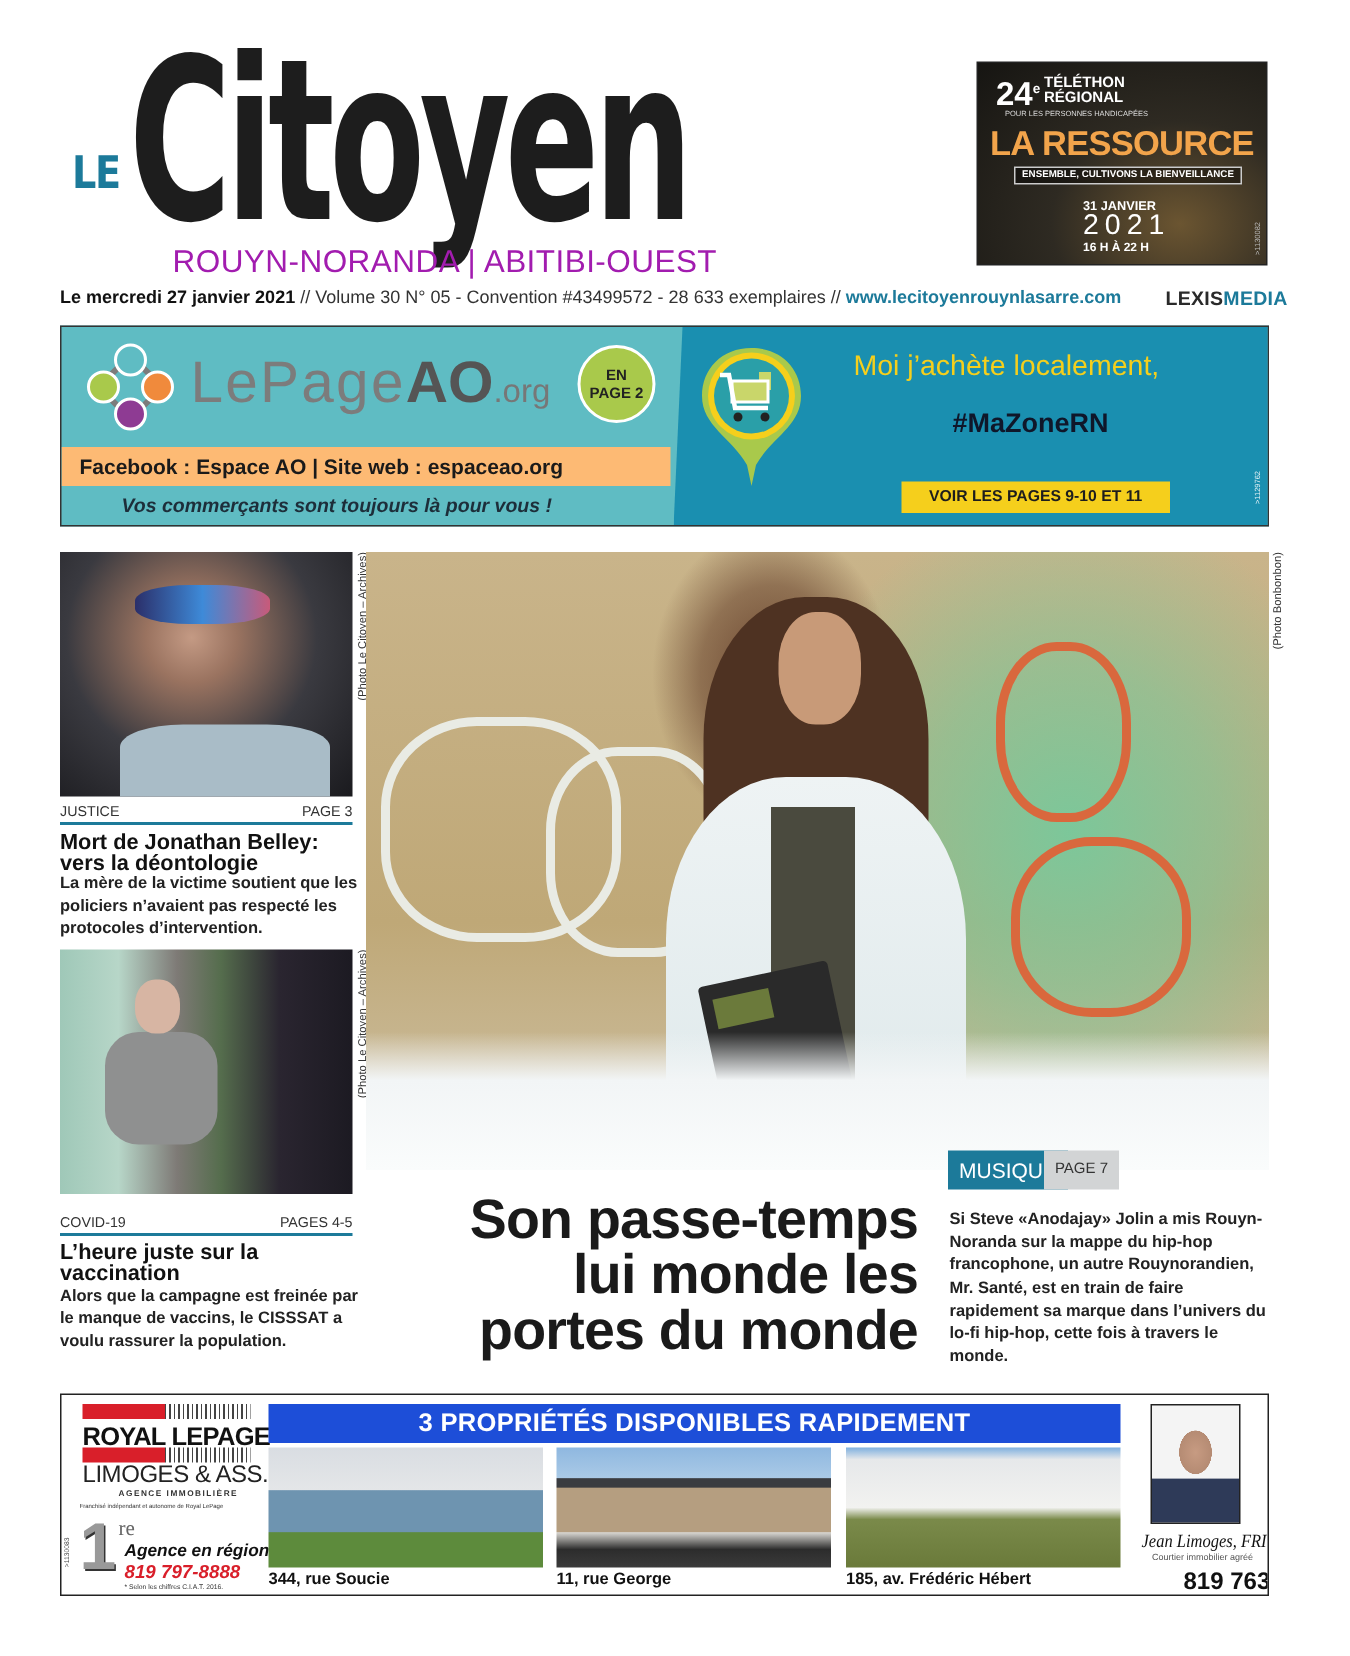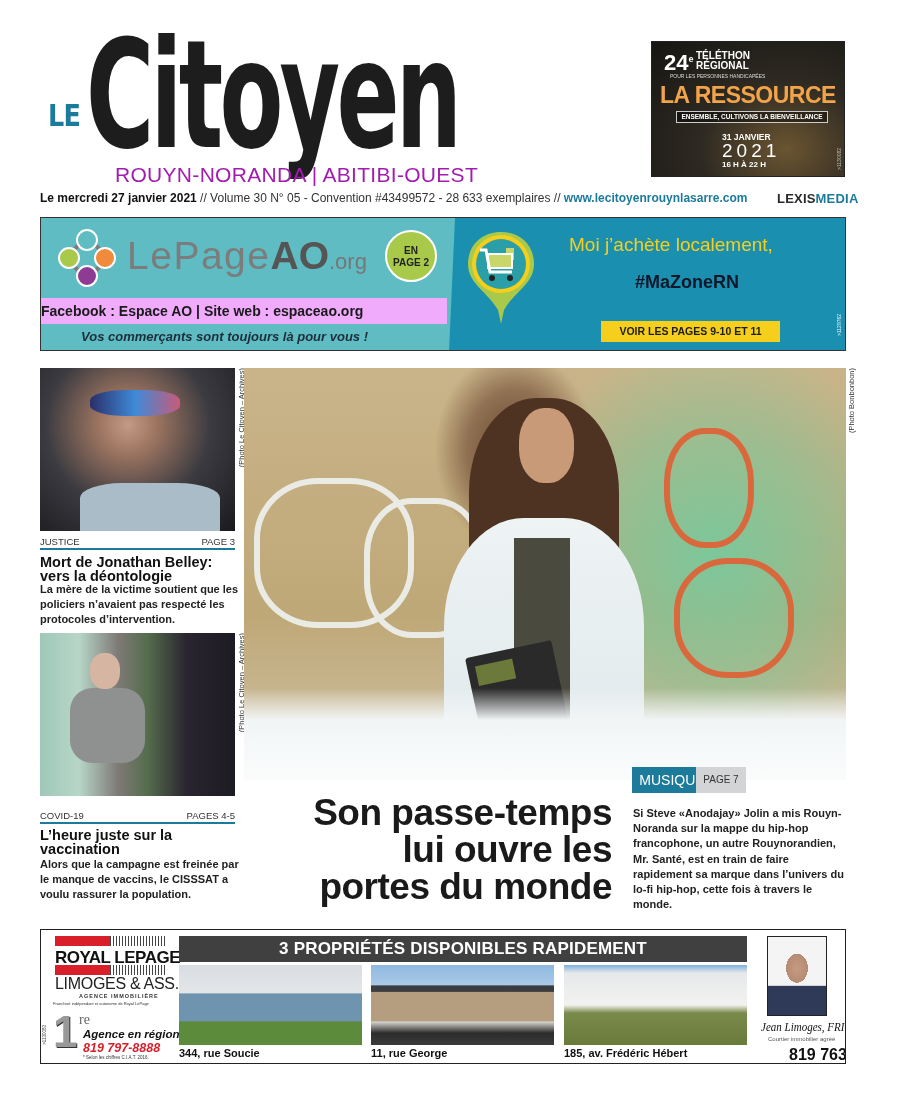--- a/index.html
+++ b/index.html
@@ -31,21 +31,21 @@
   .tel-id { right: 2px; bottom: 6px; font-size: 5px; color: #bbb; writing-mode: vertical-rl; transform: rotate(180deg); }
 
   
   .banner { left: 40px; top: 217px; width: 806px; height: 134px; border: 1px solid #333; overflow: hidden; background: #5fbcc3; }
   .banner-right { left: 408px; top: 0; width: 400px; height: 134px; background: #1a8fb0; clip-path: polygon(6px 0, 100% 0, 100% 100%, 0 100%); }
   .ao-logo { left: 16px; top: 10px; width: 60px; height: 60px; }
   .ao-text { left: 86px; top: 16px; font-size: 39px; color: #7c7c7c; letter-spacing: 1.5px; white-space: nowrap; }
   .ao-text b { color: #555; letter-spacing: 0; }
   .ao-text small { font-size: 22px; color: #777; letter-spacing: 0; }
   .ao-badge { left: 344px; top: 12px; width: 52px; height: 52px; border-radius: 50%; background: #a9c94b; border: 2px solid #fff; font-size: 10px; font-weight: 700; color: #222; text-align: center; line-height: 12px; padding-top: 13px; }
-  .ao-bar { left: 0; top: 80px; width: 406px; height: 26px; background: #f0abfc; font-size: 14px; font-weight: 700; color: #1a1a1a; line-height: 26px; white-space: nowrap; }
+  .ao-bar { left: 0; top: 80px; width: 406px; height: 26px; background: #fdba74; font-size: 14px; font-weight: 700; color: #1a1a1a; padding-left: 12px; line-height: 26px; white-space: nowrap; }
   .ao-slogan { left: 40px; top: 111px; font-size: 13px; font-style: italic; font-weight: 700; color: #1d2e3a; white-space: nowrap; }
   .pin { left: 425px; top: 12px; width: 70px; height: 96px; }
   .rn-l1 { left: 528px; top: 16px; font-size: 19px; color: #f5cf1c; white-space: nowrap; }
   .rn-l2 { left: 515px; top: 42px; font-size: 19px; color: #f5cf1c; white-space: nowrap; }
   .rn-tag { left: 594px; top: 54px; font-size: 18px; font-weight: 700; color: #0f172a; }
   .rn-btn { left: 560px; top: 103px; width: 179px; height: 21px; background: #f5cf1c; color: #1d1d1d; font-size: 10.5px; font-weight: 700; text-align: center; line-height: 21px; }
   .rn-id { right: 3px; top: 96px; font-size: 5px; color: #e6f3f7; writing-mode: vertical-rl; transform: rotate(180deg); }
 
   
   .photo { overflow: hidden; }
@@ -89,21 +89,21 @@
   .rl-office { left: 14px; top: 45px; font-size: 16px; color: #222; white-space: nowrap; letter-spacing: -0.3px; }
   .rl-agence { left: 38px; top: 63px; font-size: 5.5px; font-weight: 700; color: #333; letter-spacing: 1px; }
   .rl-fr { left: 12px; top: 71px; font-size: 4px; color: #333; white-space: nowrap; }
   .rl-one { left: 12px; top: 80px; font-size: 44px; font-weight: 900; color: #999; line-height: 44px; text-shadow: 1px 1px 0 #333; }
   .rl-re { left: 38px; top: 82px; font-size: 14px; font-family: "Liberation Serif", serif; color: #666; }
   .rl-agreg { left: 42px; top: 98px; font-size: 11.5px; font-style: italic; font-weight: 700; color: #111; }
   .rl-phone { left: 42px; top: 111px; font-size: 12.5px; font-style: italic; font-weight: 700; color: #d91f2a; }
   .rl-note { left: 42px; top: 125px; font-size: 4.5px; color: #333; }
   .rl-id { left: 1px; top: 95px; font-size: 4.5px; color: #444; writing-mode: vertical-rl; transform: rotate(180deg); }
 
-  .props-banner { left: 138px; top: 6px; width: 568px; height: 26px; background: #404040; color: #fff; font-size: 17px; font-weight: 700; text-align: center; line-height: 26px; letter-spacing: 0.2px; transform-origin: center; }
+  .props-banner { left: 138px; top: 6px; width: 568px; height: 26px; background: #1d4ed8; color: #fff; font-size: 17px; font-weight: 700; text-align: center; line-height: 26px; letter-spacing: 0.2px; transform-origin: center; }
   .house { top: 35px; height: 80px; width: 183px; overflow: hidden; }
   .house1 { left: 138px; background: linear-gradient(180deg, #d9dde2 0%, #e4e6e8 35%, #6e94b0 36%, #6e94b0 70%, #5d8b3c 71%, #5d8b3c 100%); }
   .house2 { left: 330px; background: linear-gradient(180deg, #8fb8e0 0%, #a9c9e6 25%, #3a3c40 26%, #3a3c40 33%, #b59e80 34%, #b59e80 70%, #d6d4cf 71%, #2c2c2c 85%, #3b3b3b 100%); }
   .house3 { left: 523px; background: linear-gradient(180deg, #7fb0df 0%, #e6e8ea 10%, #f2f2f0 50%, #7a8a4a 60%, #6a7a3a 100%); }
   .addr { top: 117px; font-size: 11px; font-weight: 700; color: #111; white-space: nowrap; }
   .agent-photo { left: 726px; top: 6px; width: 60px; height: 80px; border: 1px solid #222; background: radial-gradient(ellipse 18px 24px at 50% 40%, #c79b82 0%, #b58b73 60%, transparent 61%), linear-gradient(180deg, #f4f4f4 0%, #f4f4f4 62%, #2e3a58 63%, #2e3a58 100%); }
   .agent-name { left: 720px; top: 90px; font-size: 12.5px; font-style: italic; font-family: "Liberation Serif", serif; color: #111; white-space: nowrap; transform: scaleX(0.88); transform-origin: left; }
   .agent-title { left: 727px; top: 106px; font-size: 6px; color: #555; white-space: nowrap; }
   .agent-phone { left: 728px; top: 116px; font-size: 16px; font-weight: 700; color: #111; white-space: nowrap; margin-left: 20px; }
 </style>
@@ -201,21 +201,21 @@
   <div class="abs face"></div>
   <div class="abs mpc"></div>
   <div class="abs snow"></div>
 </div>
 <div class="abs credit-v credit-main">(Photo Bonbonbon)</div>
 <div class="abs tag-musique">MUSIQUE</div>
 <div class="abs tag-page7">PAGE 7</div>
 
 <div class="abs headline">
   <div>Son passe-temps</div>
-  <div>lui ouvre les</div>
+  <div>lui monde les</div>
   <div>portes du monde</div>
 </div>
 <div class="abs lead">Si Steve «Anodajay» Jolin a mis Rouyn-Noranda sur la mappe du hip-hop francophone, un autre Rouynorandien, Mr. Santé, est en train de faire rapidement sa marque dans l’univers du lo-fi hip-hop, cette fois à travers le monde.</div>
 
 <div class="abs rl-ad">
   <div class="abs" style="left:14px;top:6px;width:112px;height:10px;display:flex;">
     <div class="rl-red" style="width:55px;height:10px;"></div>
       <div class="rl-bars" style="flex:1;height:10px;"></div>
   </div>
   <div class="abs rl-brand">ROYAL LEPAGE</div>

